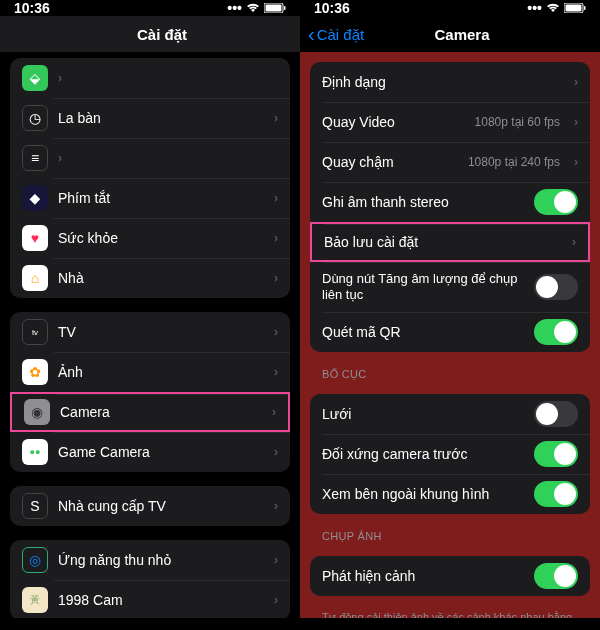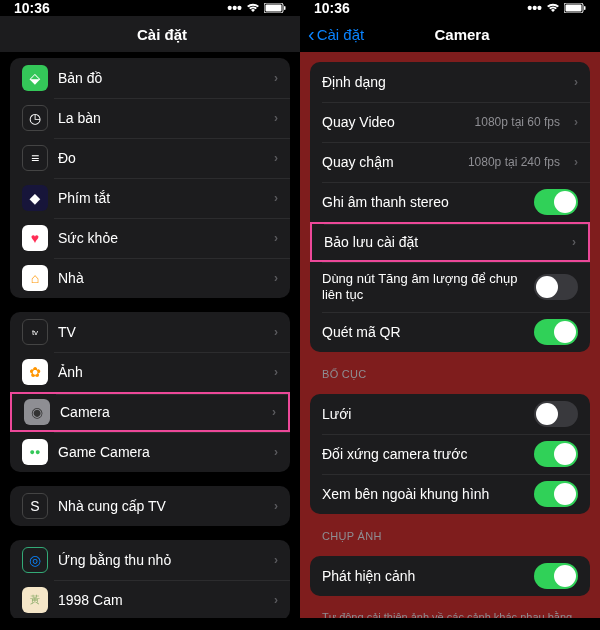--- a/index.html
+++ b/index.html
@@ -116,31 +116,29 @@
       </span>
     </span>
   </div>
   <div class="navbar">
     <span>Cài đặt</span>
   </div>
   <div class="scroll" id="left-scroll">
       <div class="group" style="margin-top: 6px;">
         <div class="row">
           <span class="icon ic-maps">⬙</span>
-          <span class="label">Bản đồ</span>
           <span class="chev">›</span>
         </div>
         <div class="row">
           <span class="icon ic-comp">◷</span>
           <span class="label">La bàn</span>
           <span class="chev">›</span>
         </div>
         <div class="row">
           <span class="icon ic-measure">≡</span>
-          <span class="label">Đo</span>
           <span class="chev">›</span>
         </div>
         <div class="row">
           <span class="icon ic-short">◆</span>
           <span class="label">Phím tắt</span>
           <span class="chev">›</span>
         </div>
         <div class="row">
           <span class="icon ic-health" style="color: rgb(255, 45, 85);">♥</span>
           <span class="label">Sức khỏe</span>
@@ -177,21 +175,21 @@
       <div class="group">
         <div class="row">
           <span class="icon ic-prov" style="color: rgb(255, 255, 255);">S</span>
           <span class="label">Nhà cung cấp TV</span>
           <span class="chev">›</span>
         </div>
       </div>
       <div class="group">
         <div class="row">
           <span class="icon ic-mini" style="color: rgb(10, 132, 255);">◎</span>
-          <span class="label">Ứng bằng thu nhỏ</span>
+          <span class="label">Ứng năng thu nhỏ</span>
           <span class="chev">›</span>
         </div>
         <div class="row">
           <span class="icon ic-1998" style="color: rgb(136, 170, 102); font-size: 10px;">黃</span>
           <span class="label">1998 Cam</span>
           <span class="chev">›</span>
         </div>
       </div>
     </div>
 </div>

